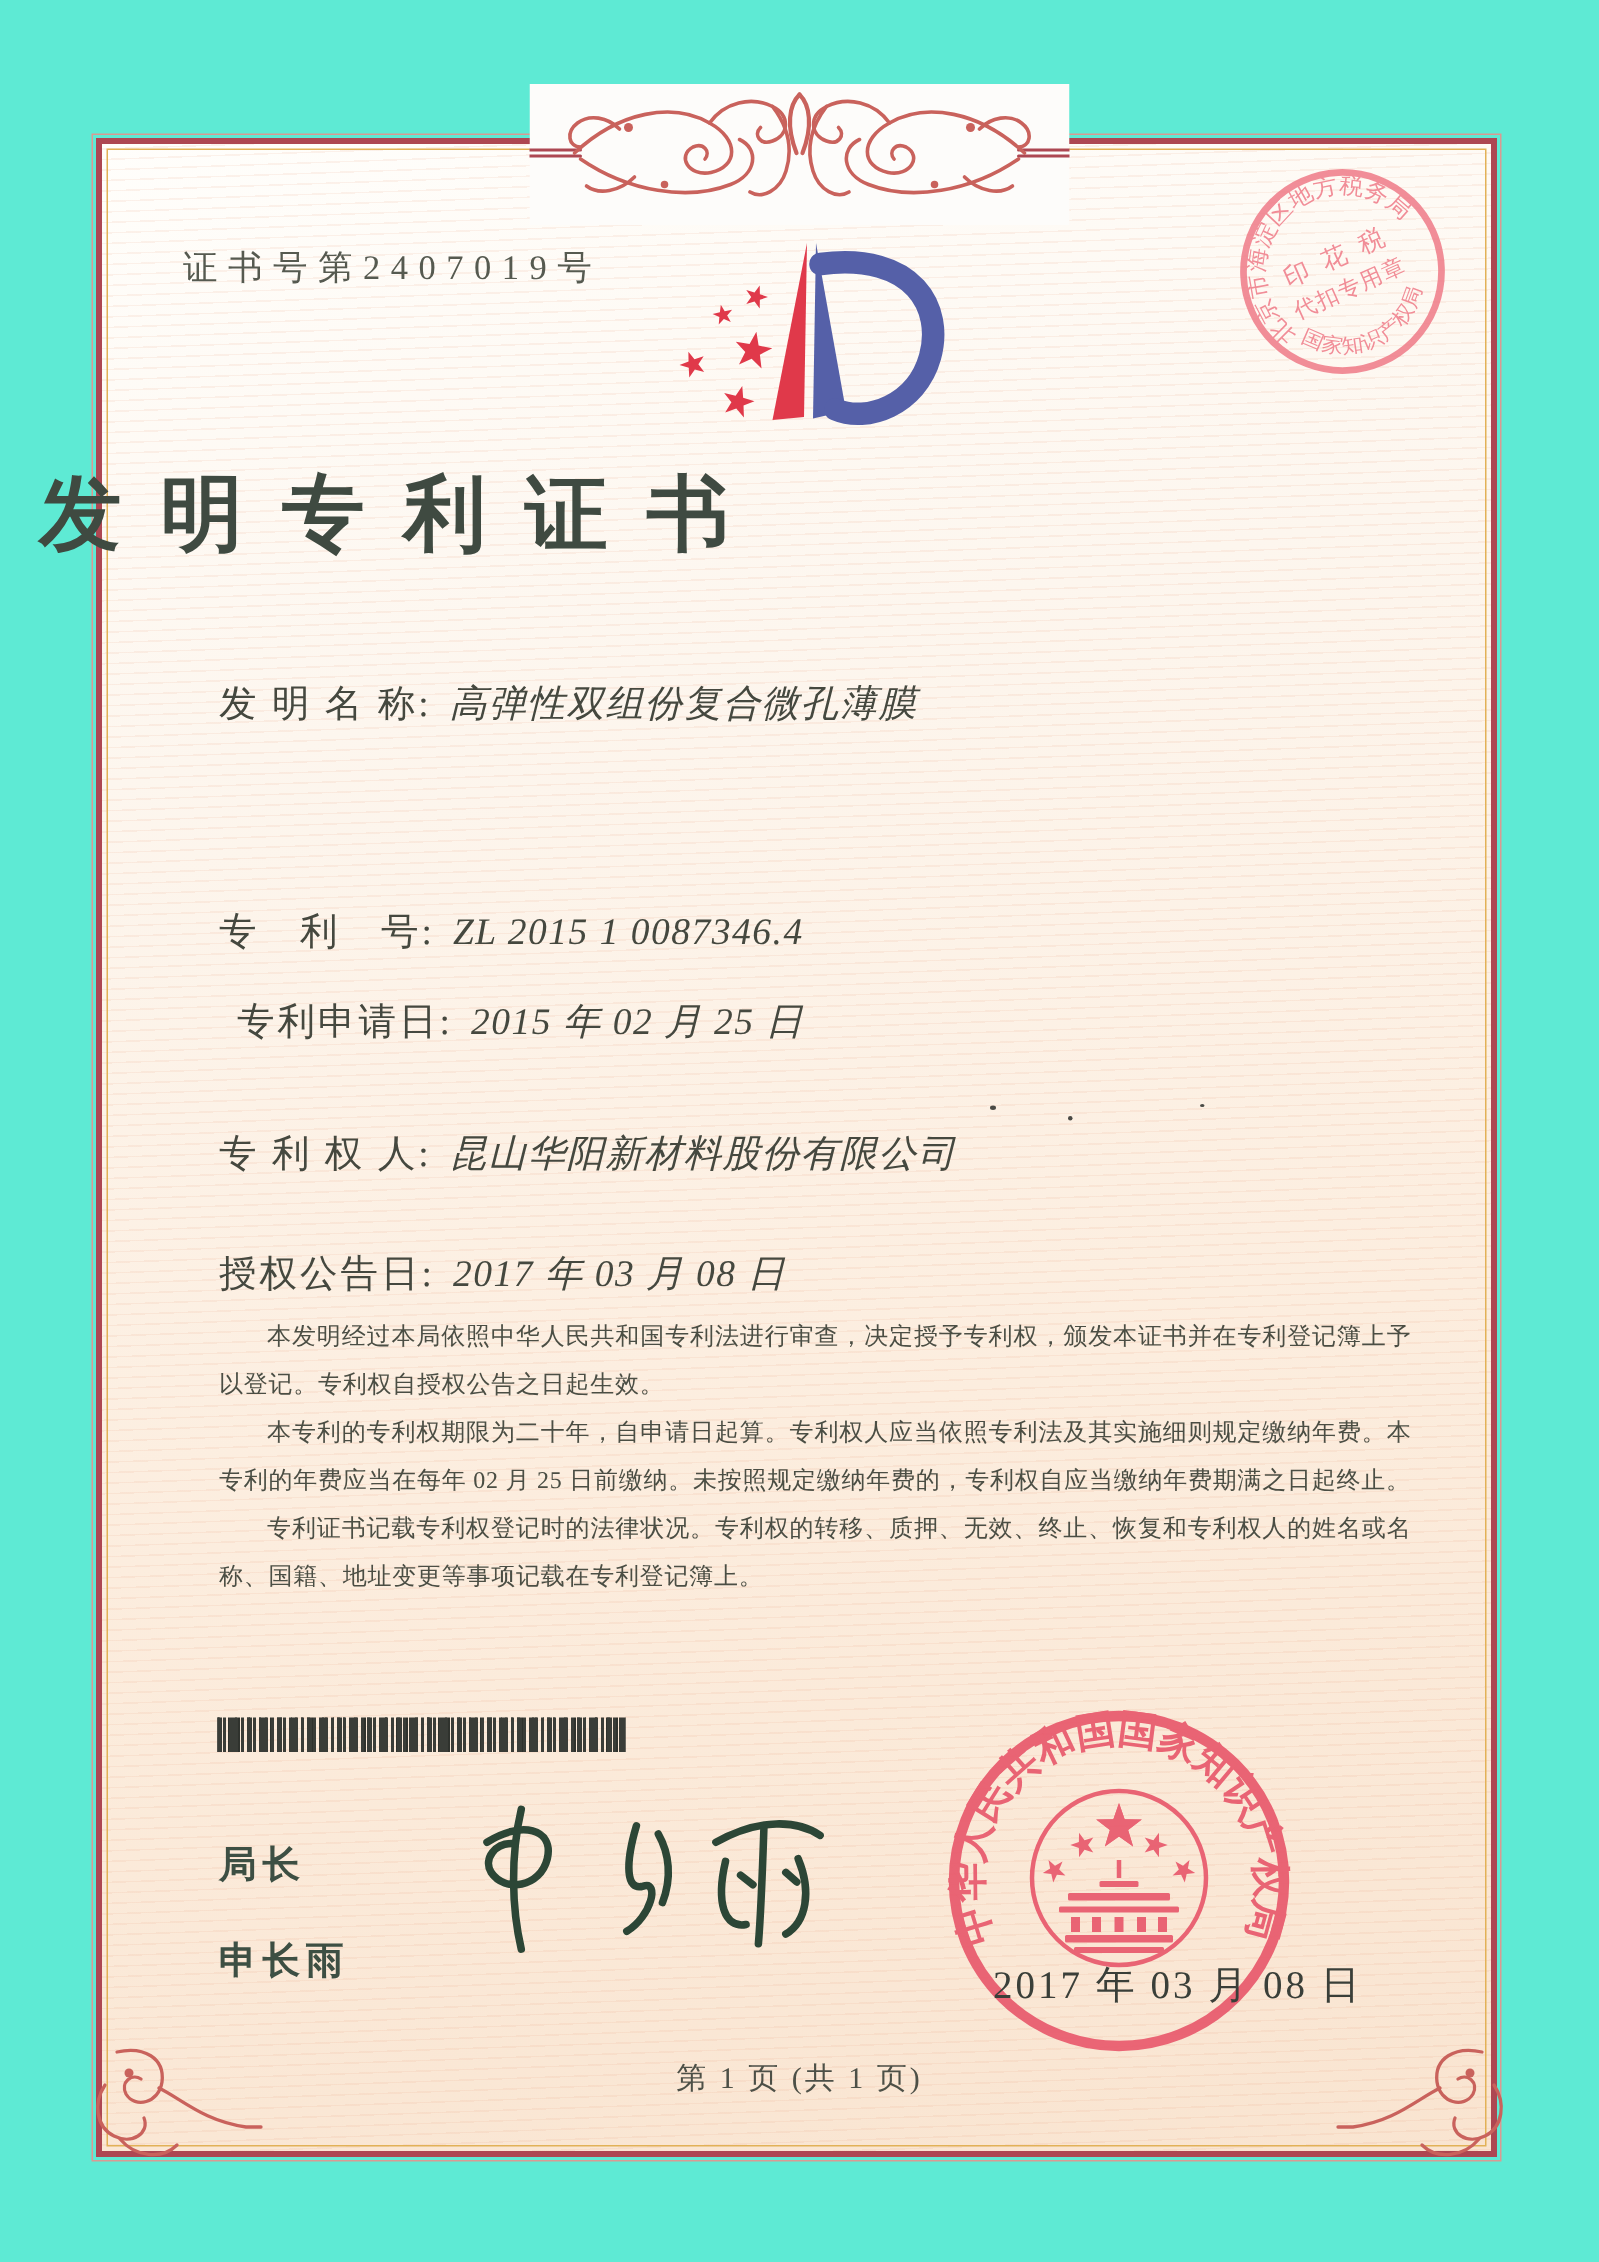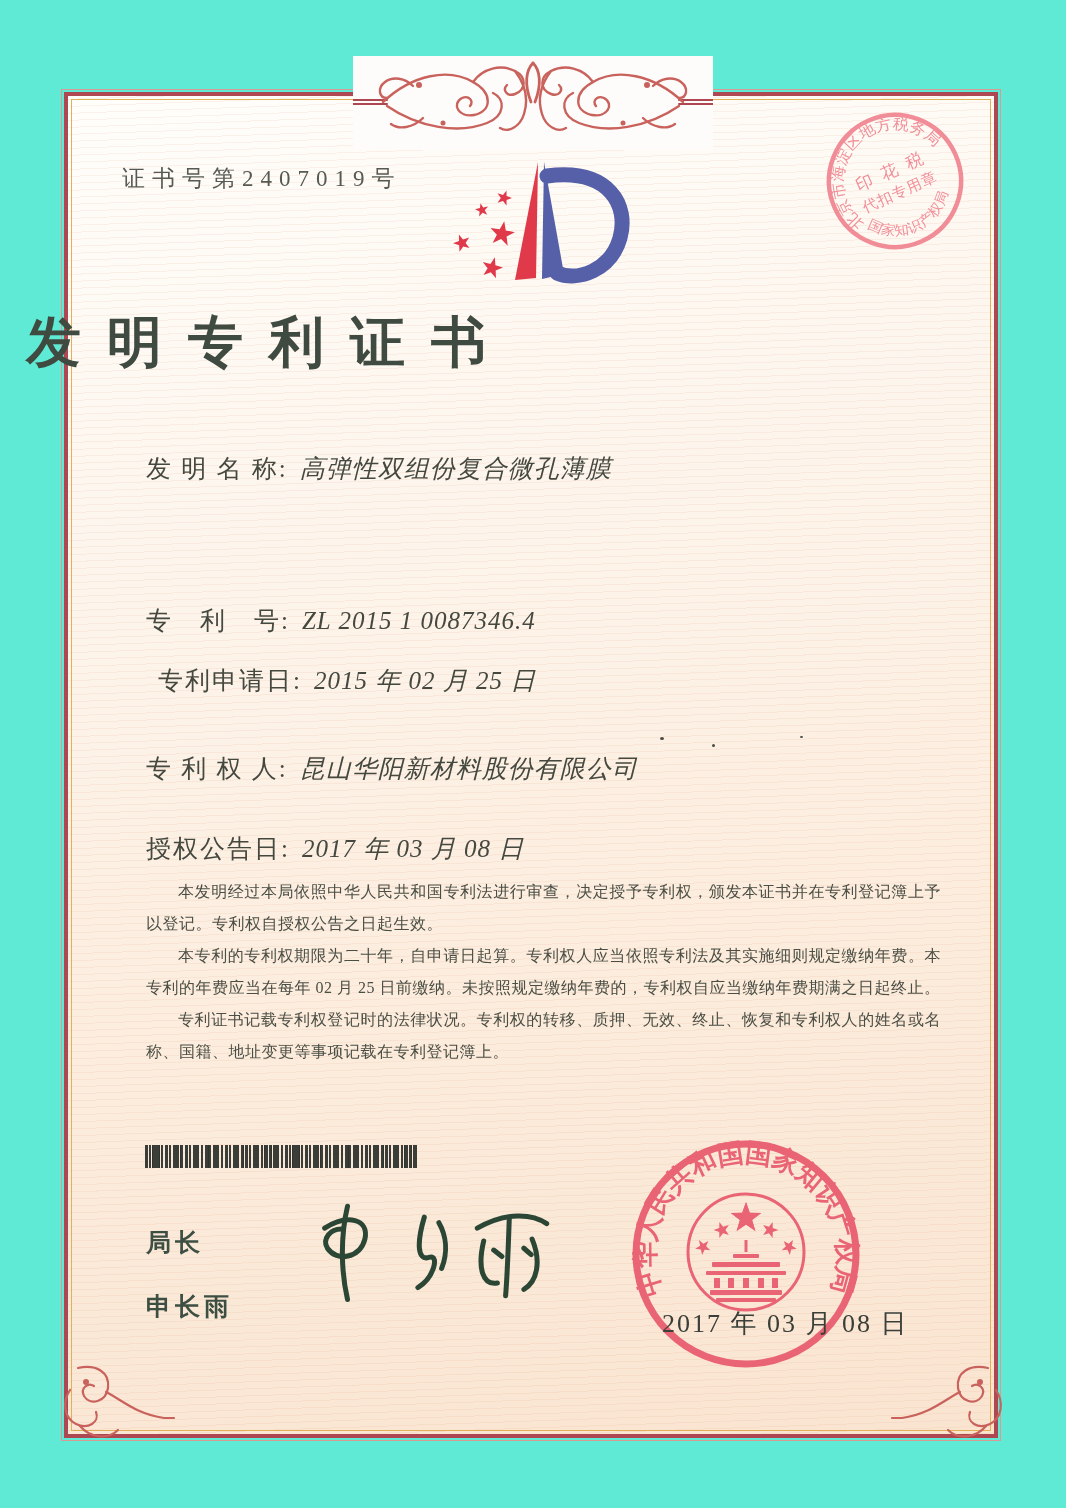--- a/index.html
+++ b/index.html
@@ -219,14 +219,15 @@
         <rect x="26" y="26" width="6" height="10"></rect>
         <rect x="-36" y="38" width="72" height="5" rx="1"></rect>
         <rect x="-30" y="46" width="60" height="4" rx="1"></rect>
         <rect x="-1.5" y="-12" width="3" height="12"></rect>
       </g>
     </g>
   </svg>
 
   <div class="abs seal-date">2017 年 03 月 08 日</div>
 
+  <div class="abs footer">第 1 页 (共 1 页)</div>
 
 </div>
 
 </body></html>

